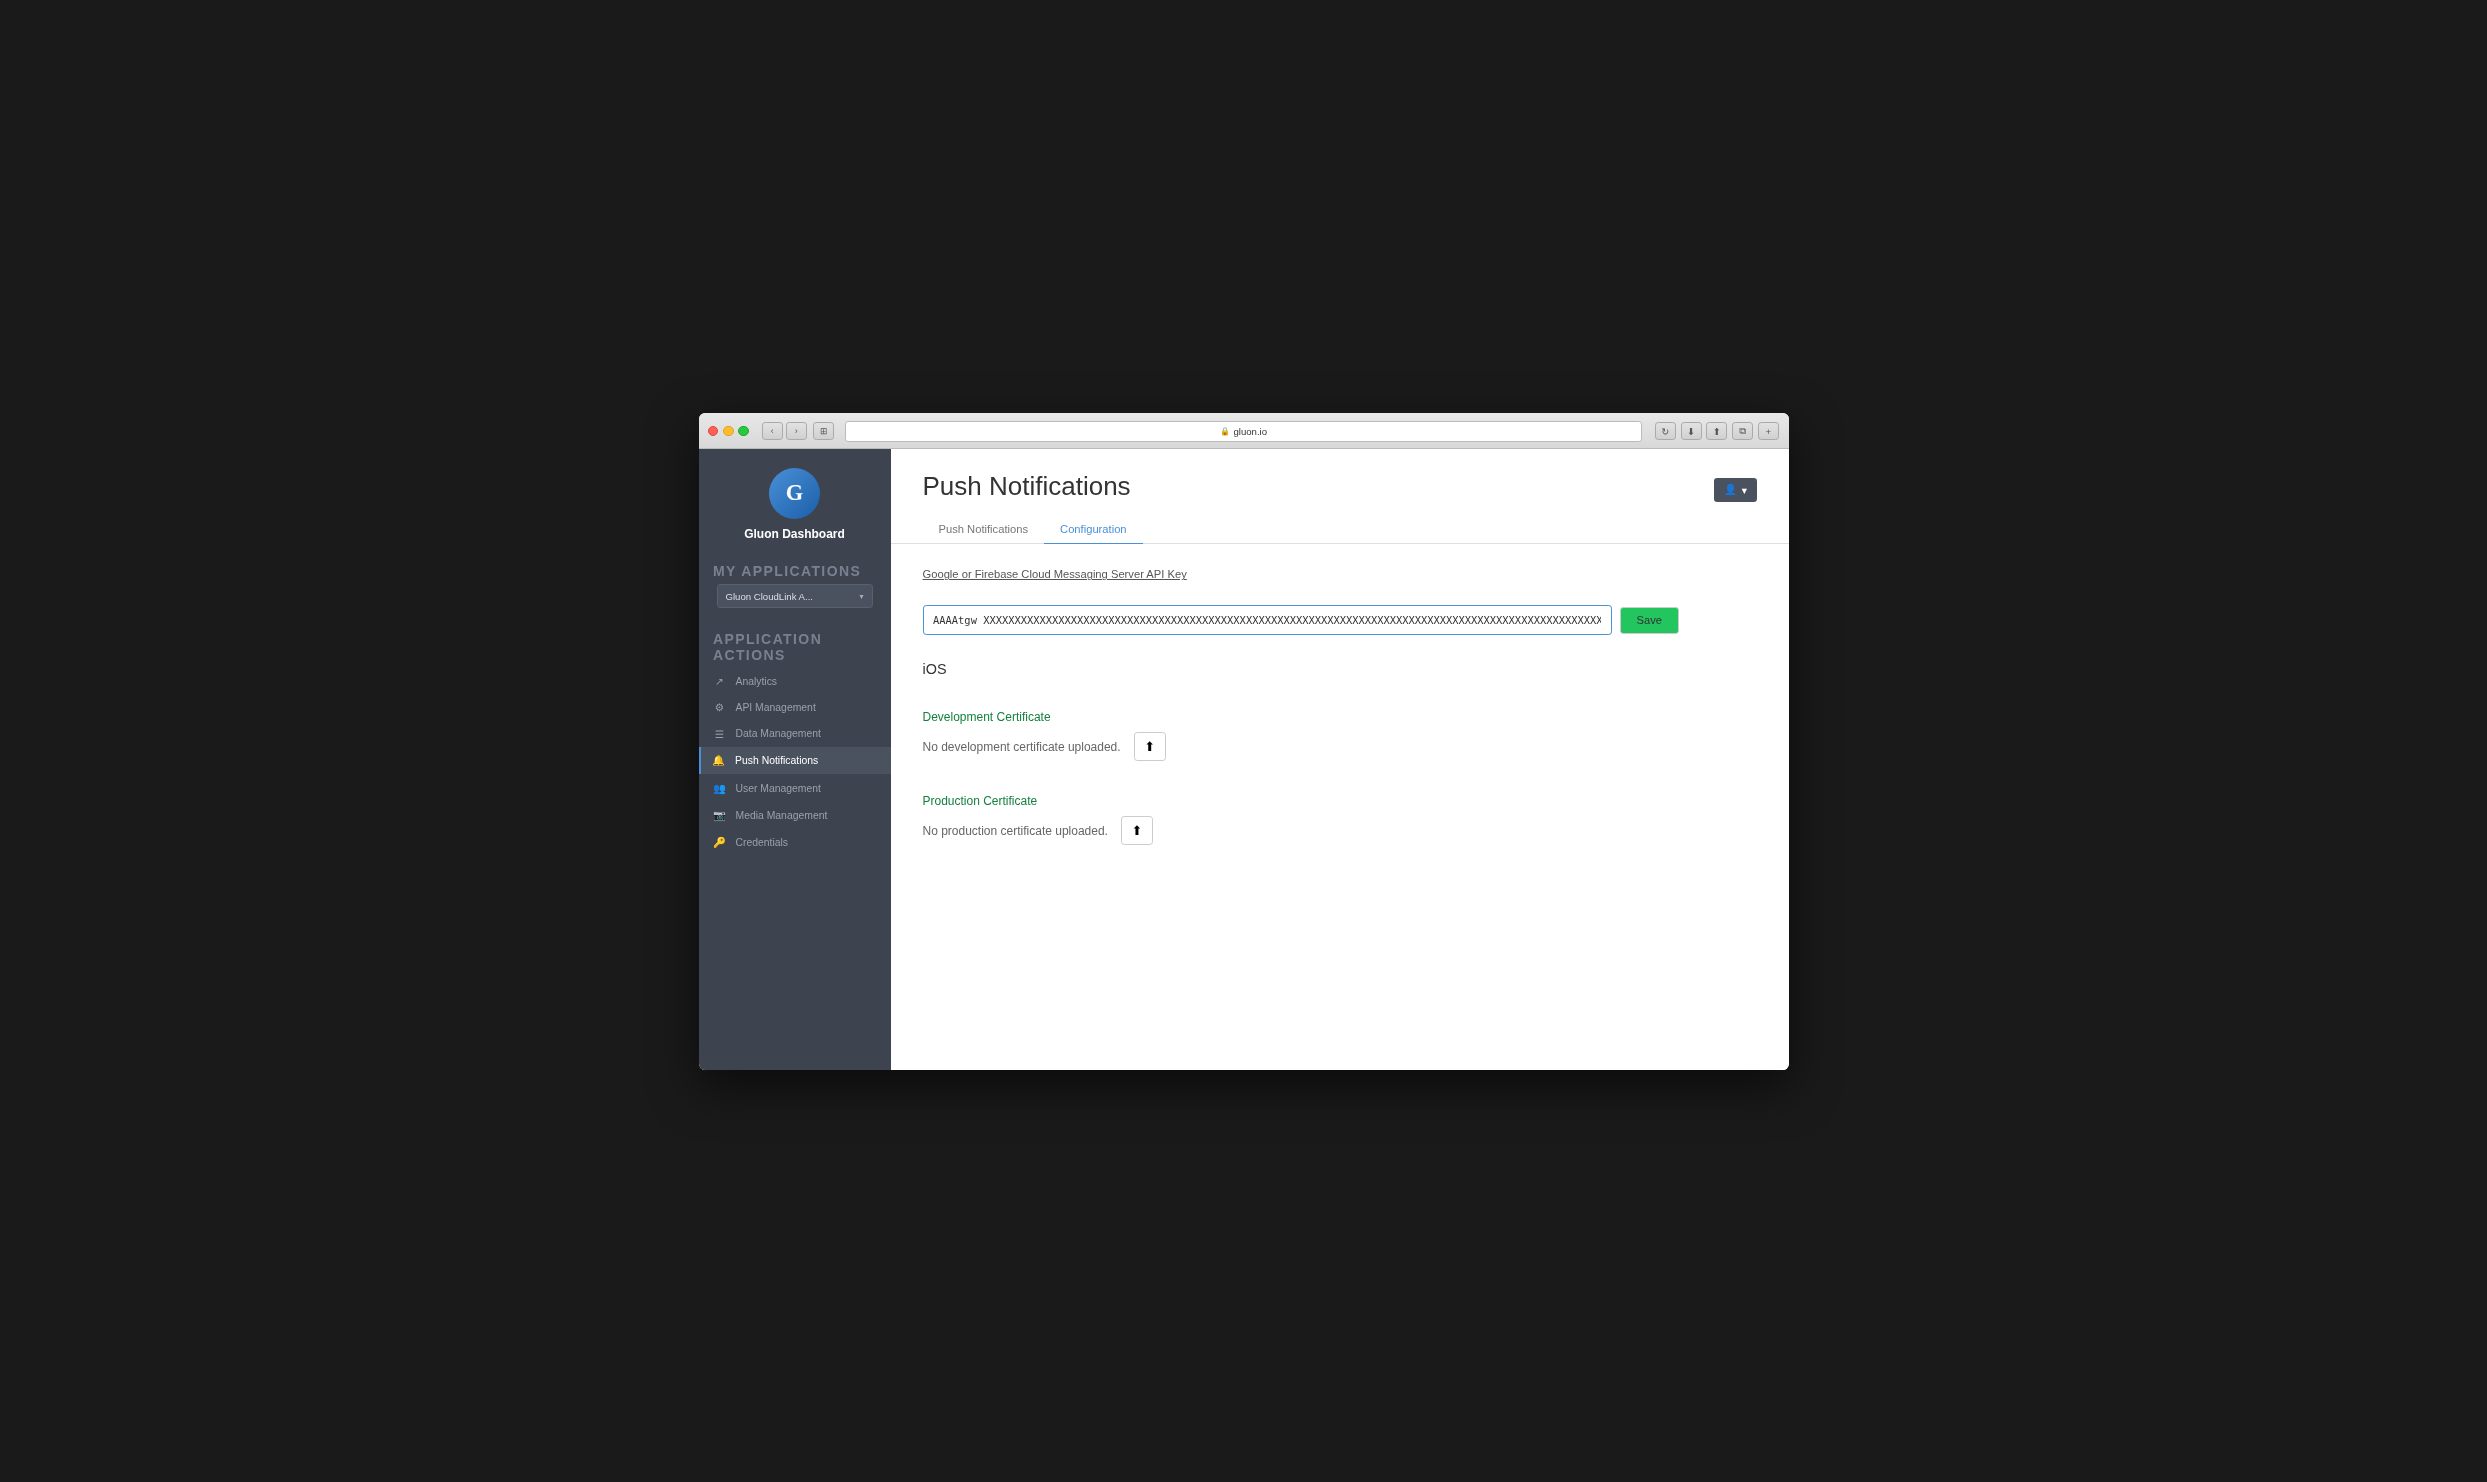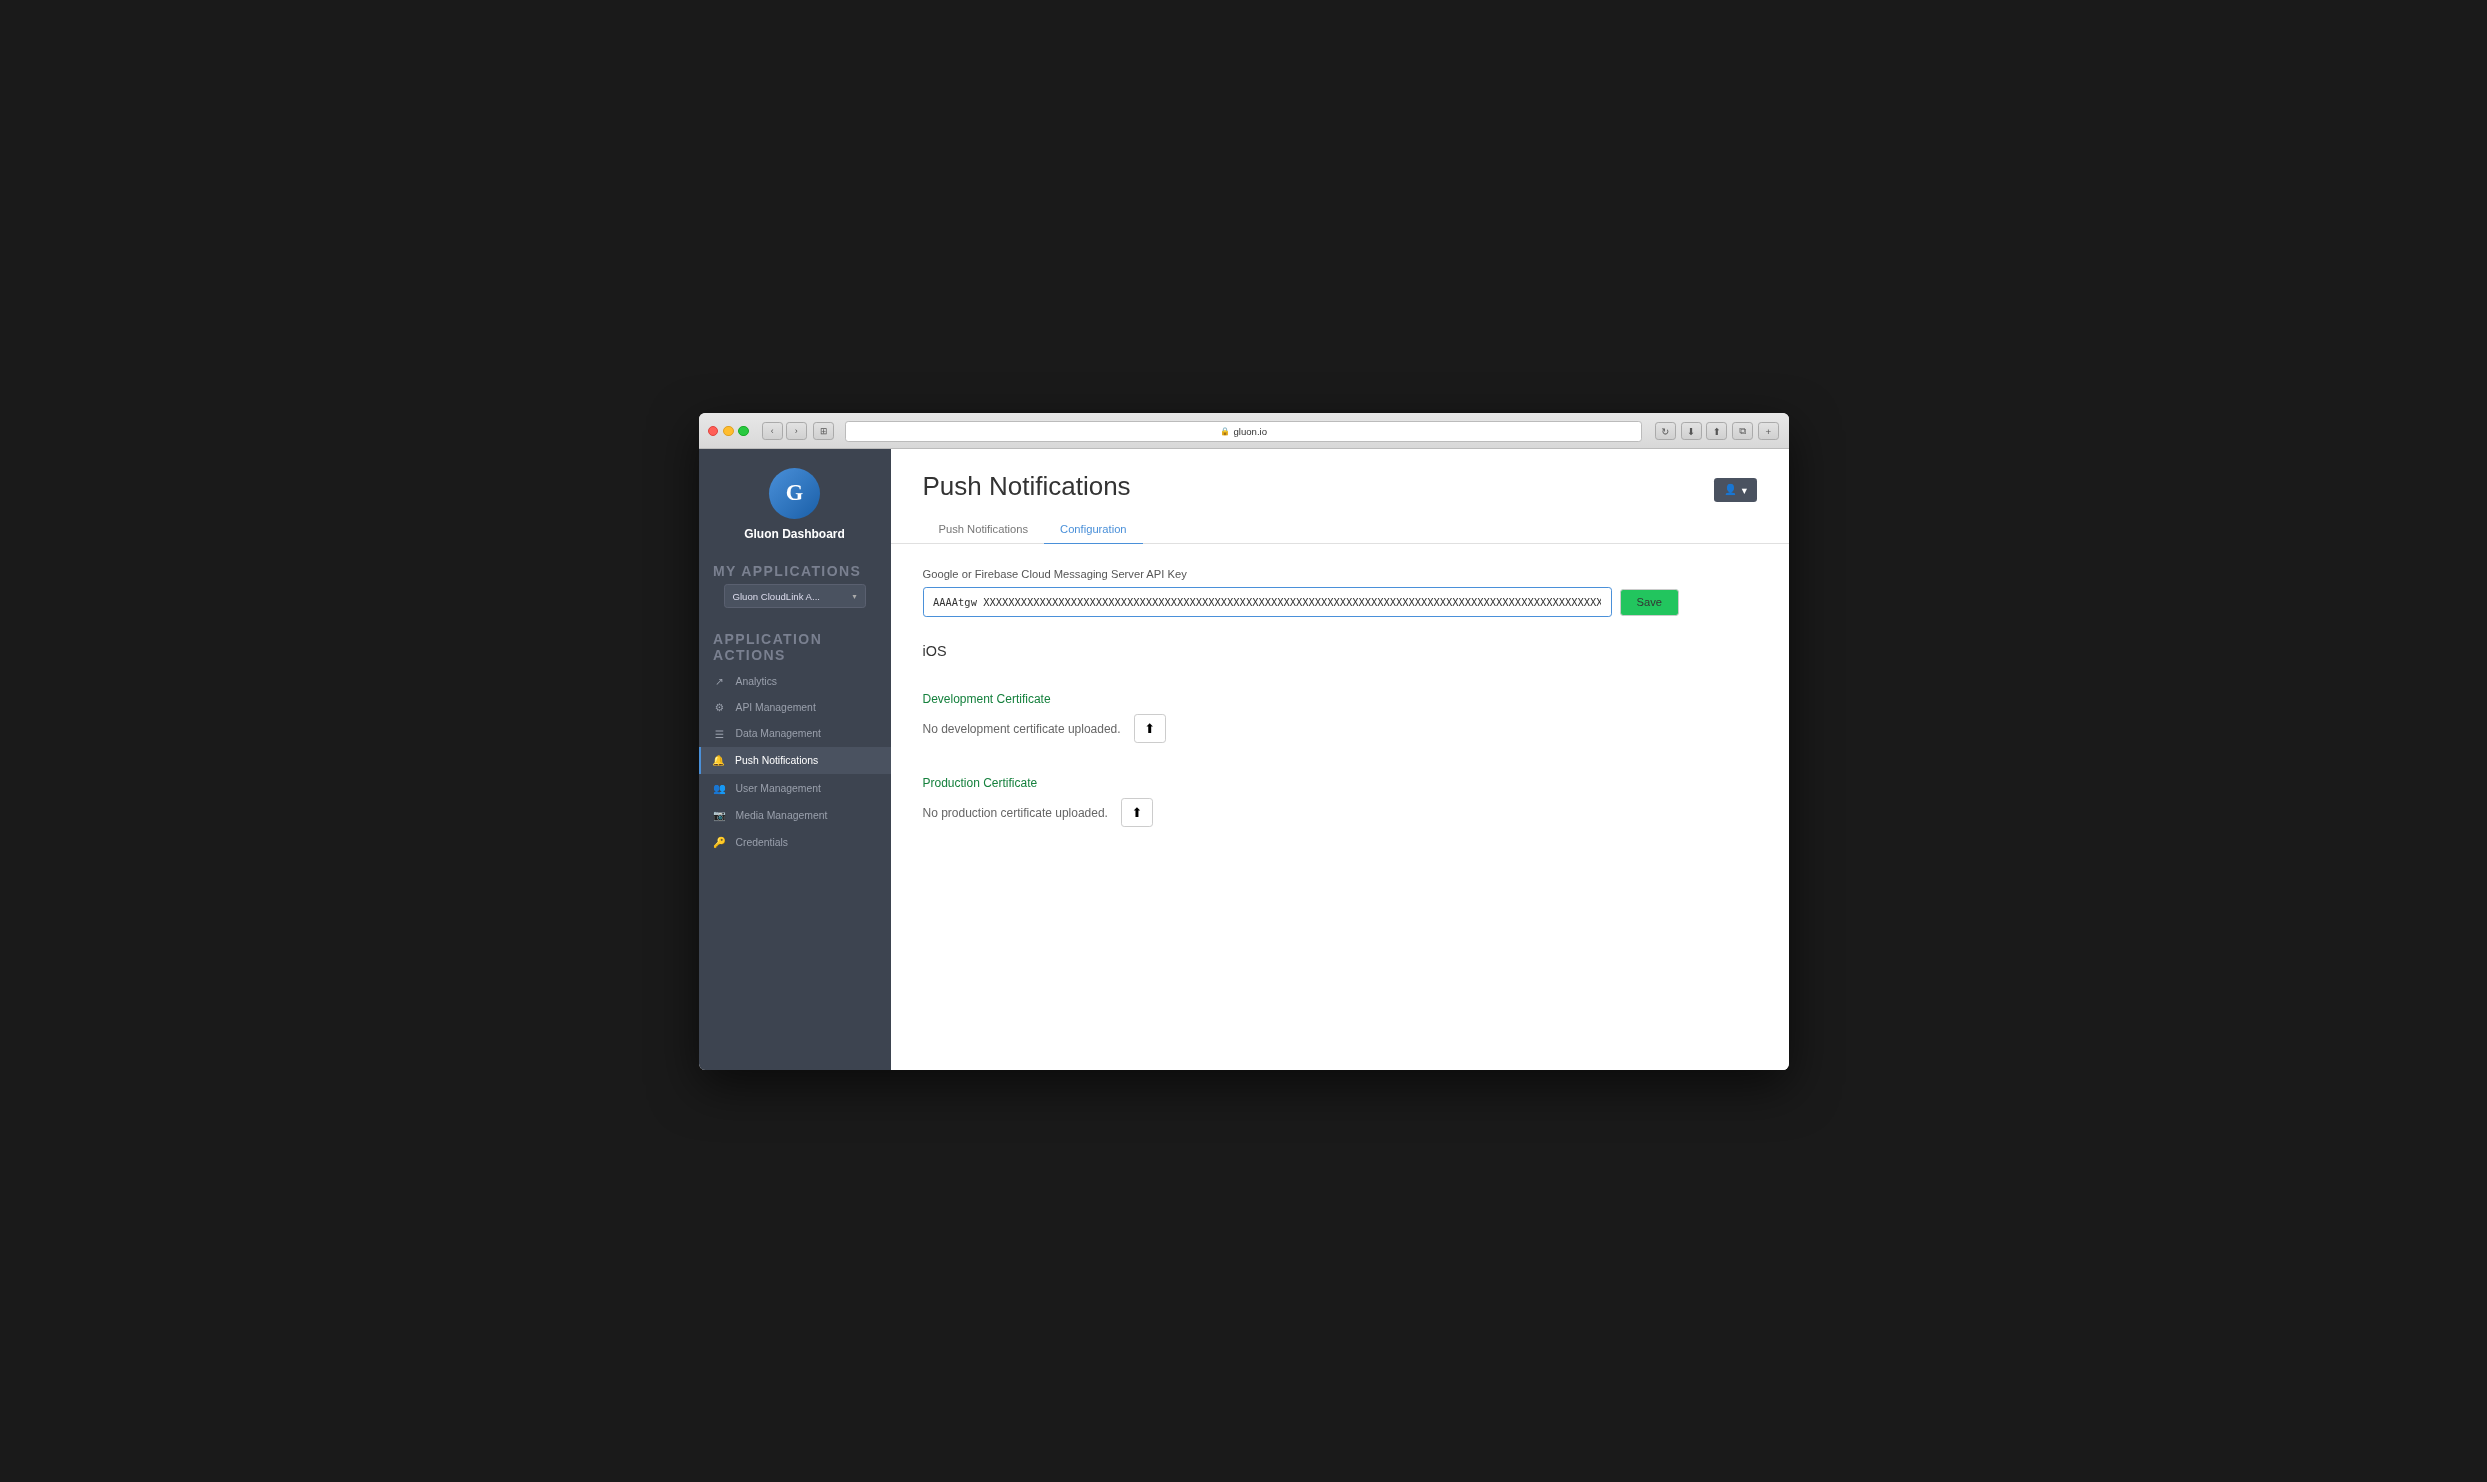--- a/index.html
+++ b/index.html
@@ -149,21 +149,21 @@
     }
 
     .sidebar-brand {
       color: #e0e4ea;
       font-size: 12px;
     }
 
     .sidebar-brand span { font-weight: bold; color: white; }
 
     .app-selector {
-      margin: 0 25px 13px;
+      margin: 0 18px 13px;
       background: #4a5260;
       border: 0.8px solid #5a6070;
       border-radius: 3.2px;
       display: flex;
       align-items: center;
       justify-content: space-between;
       padding: 5.6px 8px;
       cursor: pointer;
       color: #dde;
       font-size: 9.6px;
@@ -279,21 +279,22 @@
     .section-title {
       font-size: 16px;
       font-weight: 400;
       color: #333;
       margin-bottom: 9.6px;
     }
 
     .section-subtitle {
       font-size: 11.2px;
       color: #555;
-      margin-bottom: 7px;
+      margin-bottom: 25px;
+      text-decoration: underline;
     }
 
     .api-key-row {
       display: flex;
       gap: 8px;
       align-items: center;
       margin-bottom: 26px;
     }
 
     .api-key-input {

